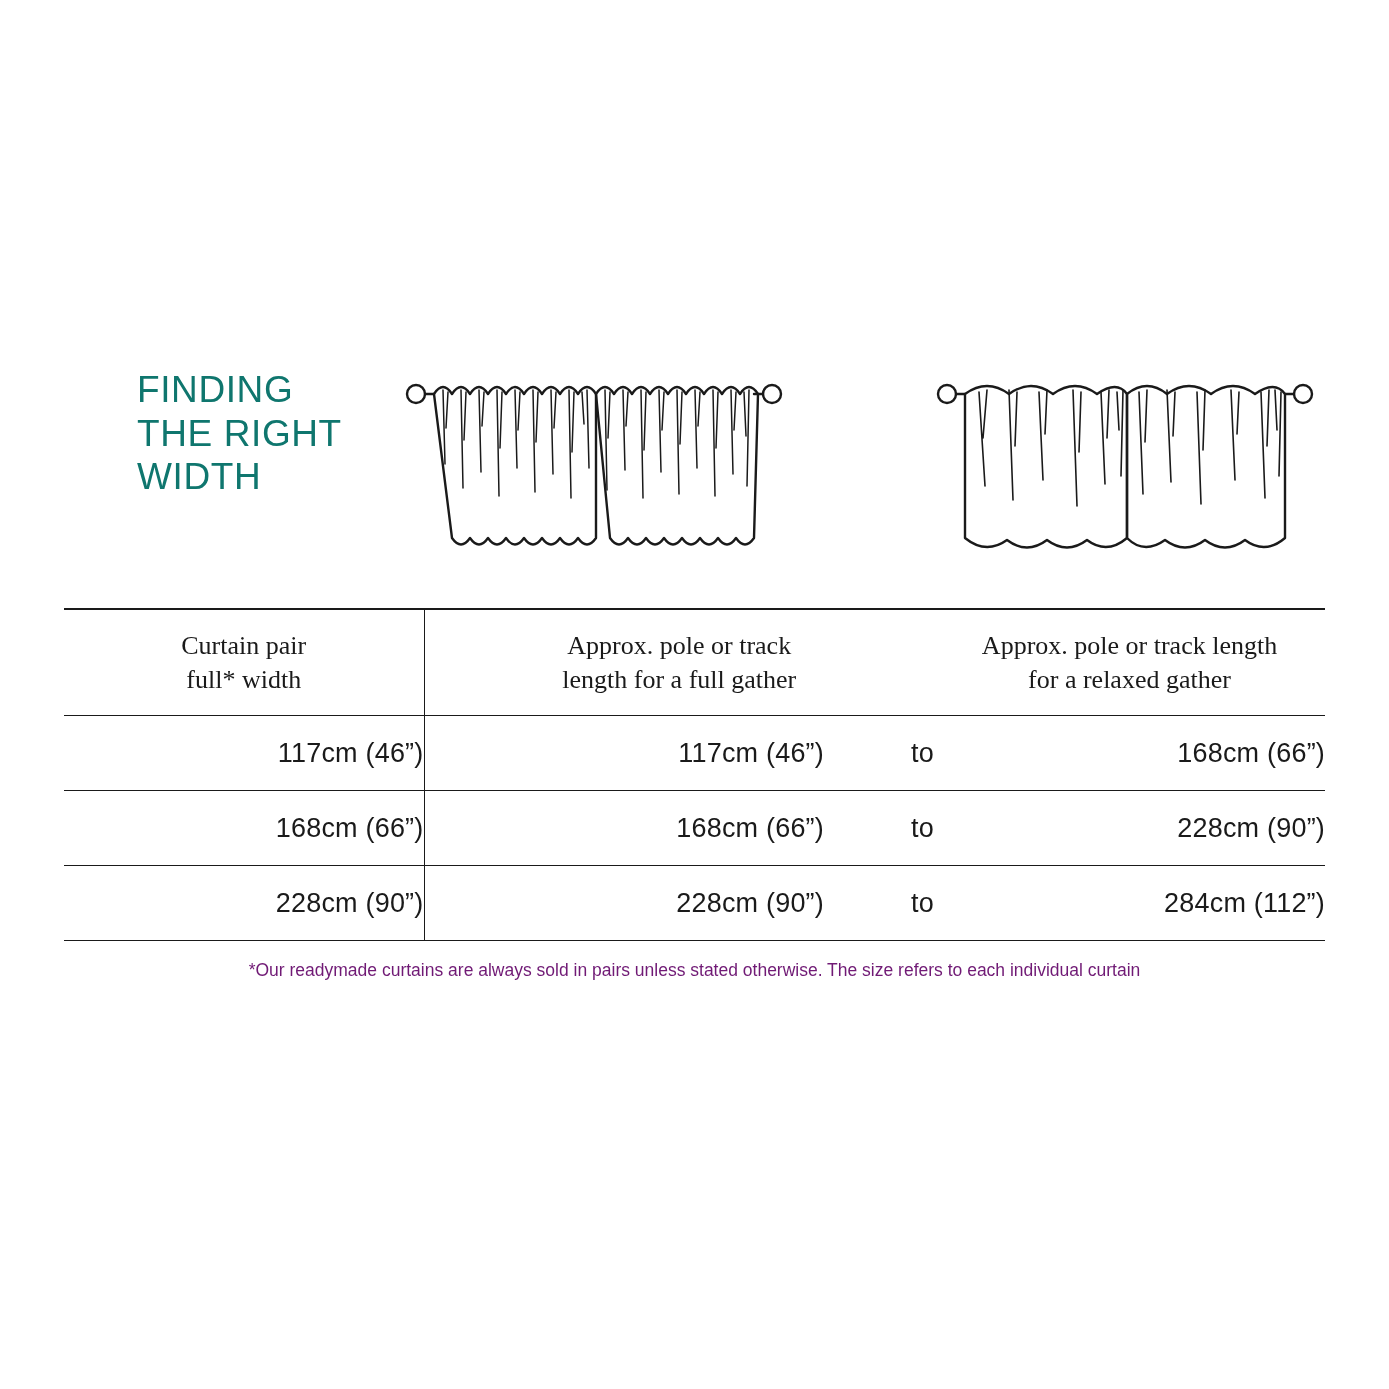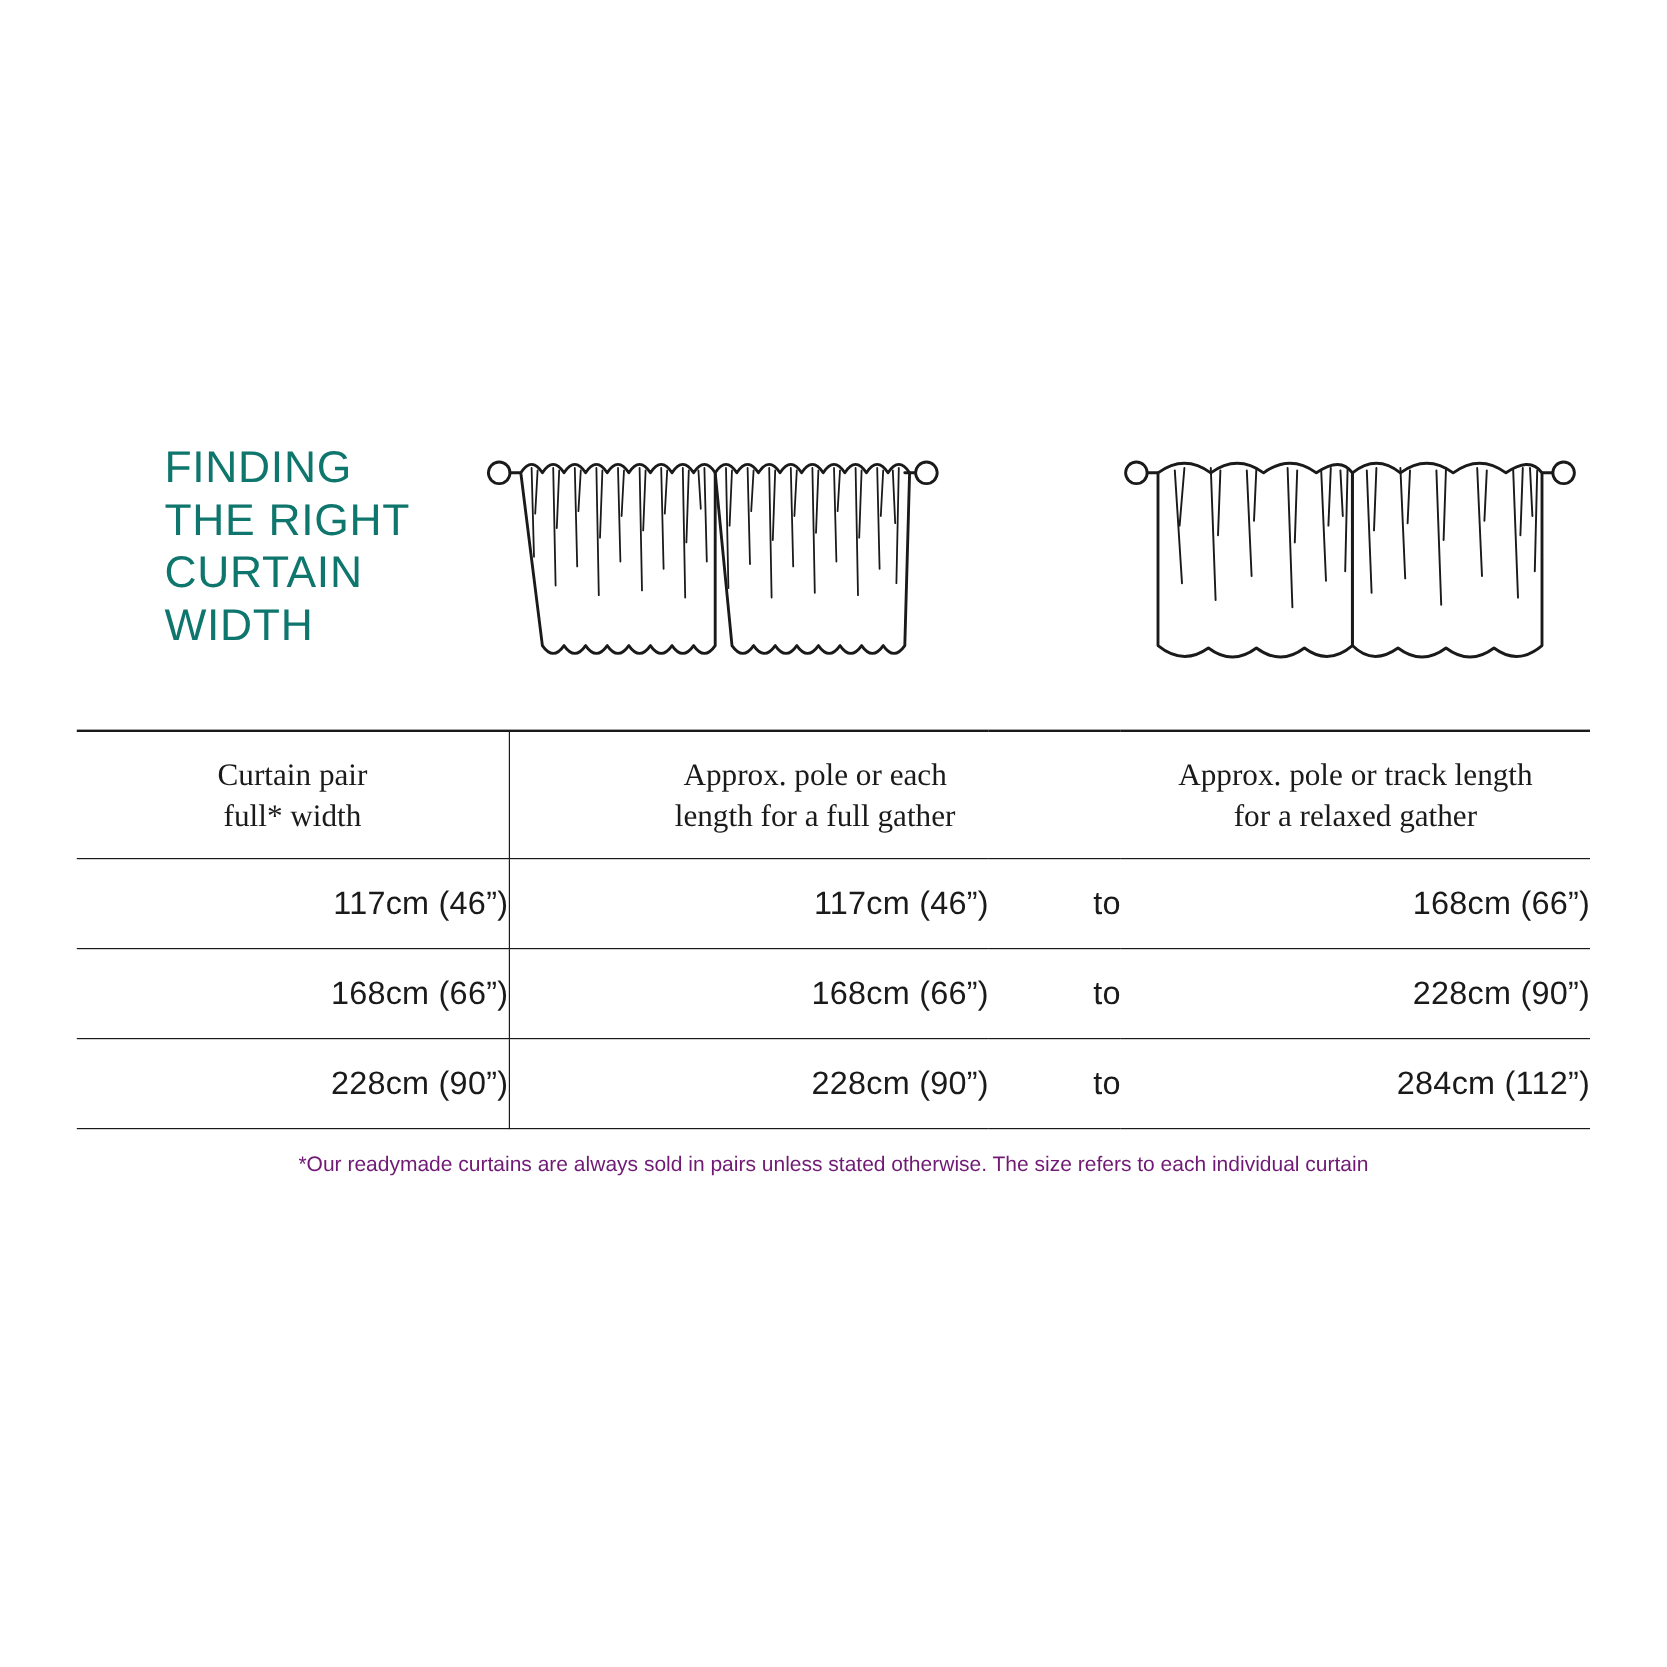--- a/index.html
+++ b/index.html
@@ -118,21 +118,20 @@
 <body>
 
 <div class="sheet">
   <div class="content">
 
     <div class="header-row">
 
       <div class="title">
         <span>FINDING</span>
         <span>THE RIGHT</span>
-        <span>CURTAIN</span>
         <span>WIDTH</span>
       </div>
 
       <div class="illustrations">
 
         <svg class="curtain-fig" width="380" height="210" viewBox="0 0 380 210">
           <g fill="none" stroke="#1a1a1a" stroke-width="2.4" stroke-linejoin="round" stroke-linecap="round">
 
             <circle cx="12" cy="26" r="9"></circle>
             <circle cx="368" cy="26" r="9"></circle>
@@ -221,21 +220,21 @@
           <col class="col-c">
           <col class="col-d">
       </colgroup>
       <thead>
         <tr class="thead-row">
           <th class="divider-cell">
             <div>Curtain pair</div>
             <div>full* width</div>
           </th>
           <th colspan="2">
-            <div>Approx. pole or each</div>
+            <div>Approx. pole or track</div>
             <div>length for a full gather</div>
           </th>
           <th>
             <div>Approx. pole or track length</div>
             <div>for a relaxed gather</div>
           </th>
         </tr>
       </thead>
       <tbody>
         <tr class="body-row">

